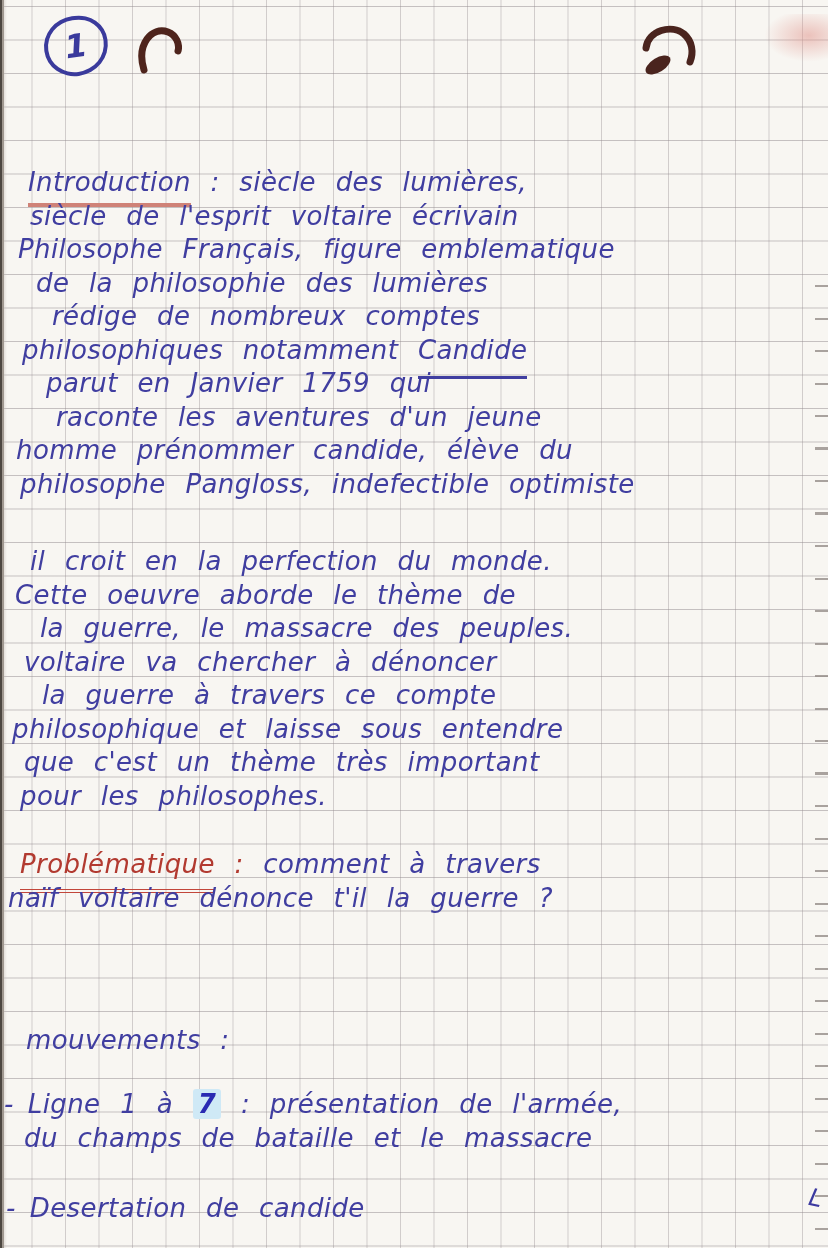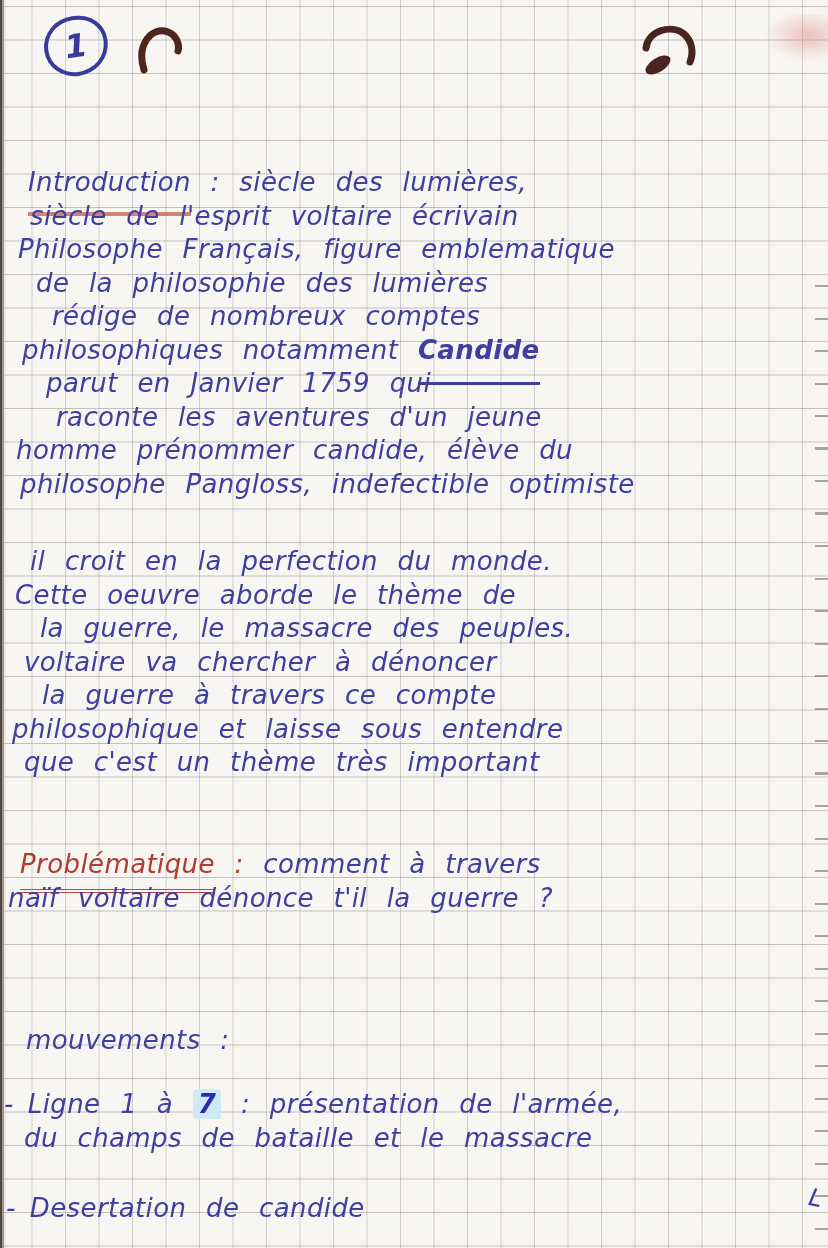--- a/index.html
+++ b/index.html
@@ -13,22 +13,22 @@
     background-position:-2px 6px;
     font-family:"DejaVu Sans", sans-serif;
   }
   .ln{
     position:relative;height:33.5px;white-space:nowrap;
     font-style:italic;font-size:26px;line-height:33.5px;
     letter-spacing:.4px;word-spacing:11px;
     color:#403ea0;
   }
   .sec{position:absolute;left:0;right:0;}
-  .u-pink{border-bottom:4px solid #cf8277;padding-bottom:15px;}
-  .u-blue{border-bottom:3px solid currentColor;padding-bottom:17px;font-weight:bold;}
+  .u-pink{border-bottom:4px solid #cf8277;padding-bottom:6px;}
+  .u-blue{border-bottom:3px solid currentColor;padding-bottom:11px;}
   .red{color:#b23a30;}
   .u-red{border-bottom:4px double #c2463a;padding-bottom:10px;}
   .hl{
     background:#cfe9f6;color:#2a2ab2;font-weight:bold;
     padding:0 5px;border-radius:3px;
   }
   
   #circled-one{
     position:absolute;left:44px;top:16px;width:56px;height:52px;
     border:4px solid #3a3a9c;border-radius:50% 46% 52% 48%;
@@ -99,20 +99,21 @@
     <div class="ln" style="margin-left:56px;">raconte les aventures d'un jeune</div>
     <div class="ln" style="margin-left:16px;">homme prénommer candide, élève du</div>
     <div class="ln" style="margin-left:20px;">philosophe Pangloss, indefectible optimiste</div>
     <div class="ln" style="margin-left:30px;margin-top:44px;">il croit en la perfection du monde.</div>
     <div class="ln" style="margin-left:15px;">Cette oeuvre aborde le thème de</div>
     <div class="ln" style="margin-left:40px;">la guerre, le massacre des peuples.</div>
     <div class="ln" style="margin-left:24px;">voltaire va chercher à dénoncer</div>
     <div class="ln" style="margin-left:42px;">la guerre à travers ce compte</div>
     <div class="ln" style="margin-left:12px;">philosophique et laisse sous entendre</div>
     <div class="ln" style="margin-left:24px;">que c'est un thème très important</div>
+    <div class="ln" style="margin-left:20px;">pour les philosophes.</div>
   </div>
 
   <div class="sec" style="top:848px;">
     <div class="ln" style="margin-left:20px;">
       <span class="red"><span class="u-red">Problématique</span><span> : </span></span><span>comment à travers</span>
     </div>
     <div class="ln" style="margin-left:8px;">naïf voltaire dénonce t'il la guerre ?</div>
   </div>
 
   <div class="sec" style="top:1024px;">

